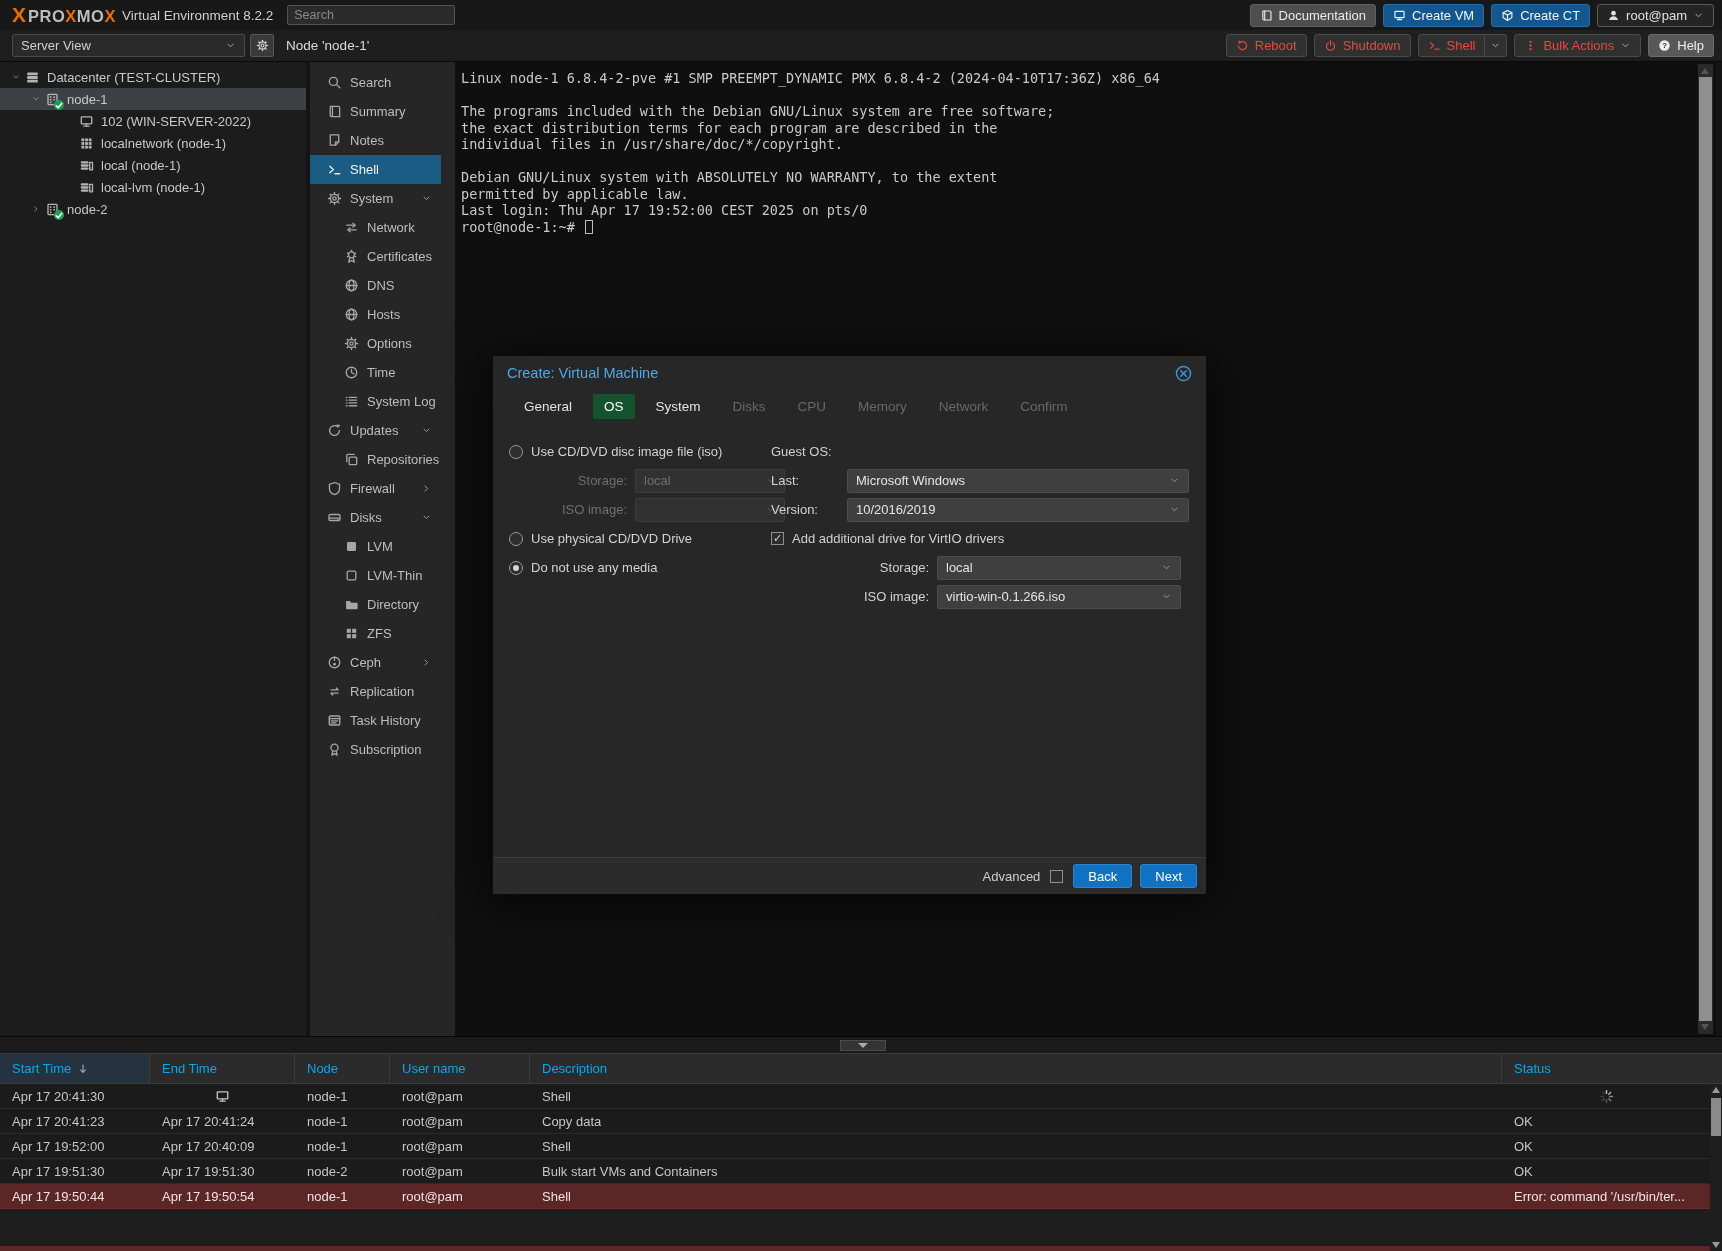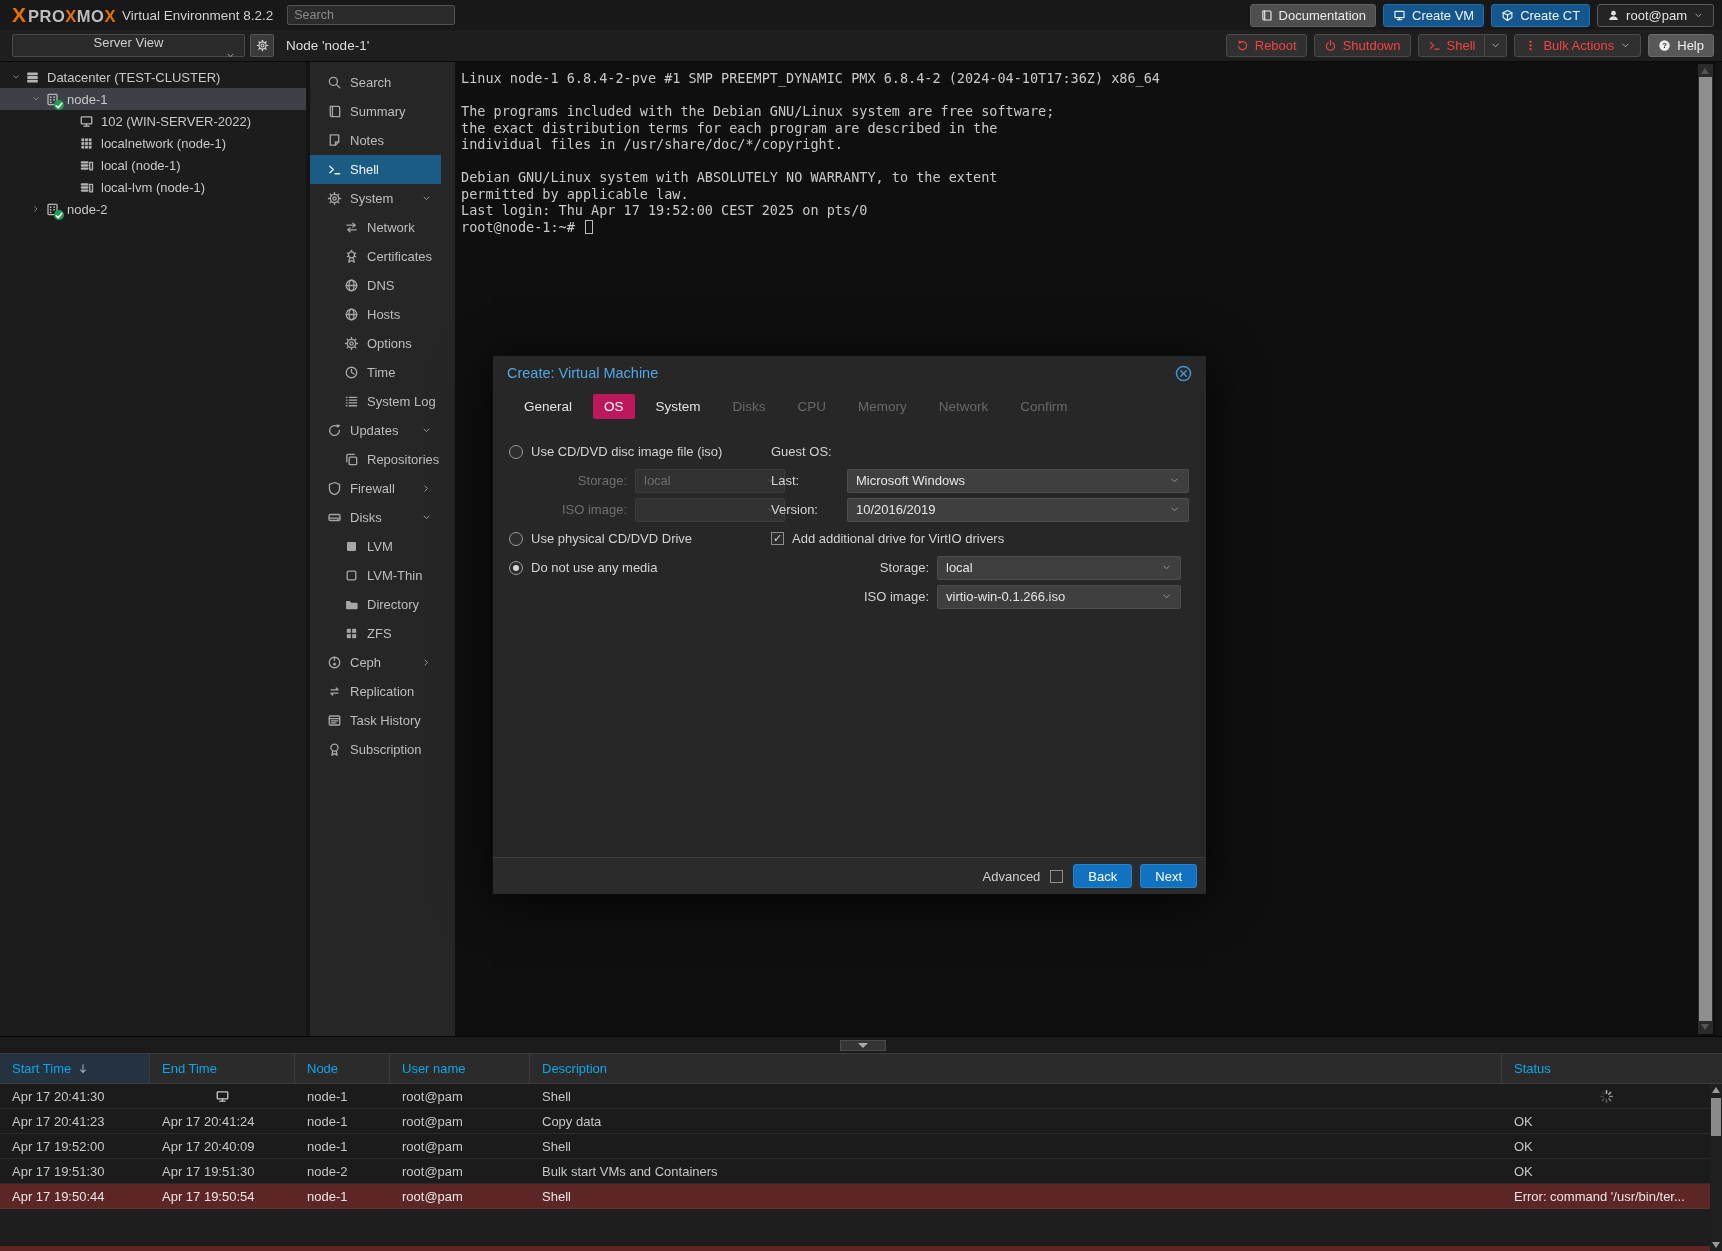--- a/index.html
+++ b/index.html
@@ -26,21 +26,21 @@
   .btn-user  { background:#242424; border:1px solid #5a5a5a; color:#e0e0e0; }
   .btn-dark  { background:#303030; border:1px solid #4b4b4b; color:#ef4444; }
   .btn-help  { background:#585858; border:1px solid #6b6b6b; color:#efefef; }
   .topbar .btn { margin-left:7px; }
   .chev { width:11px; height:11px; display:inline-flex; color:#aeaeae; }
 
   
   .toolbar { height:32px; background:#1e1e1e; border-bottom:1px solid #0a0a0a; display:flex; align-items:center;
     padding:0 8px; flex:none; }
   .view-select { width:233px; height:23px; background:#2a2a2a; border:1px solid #4a4a4a; border-radius:2px;
-    display:flex; align-items:center; padding:0 8px; color:#cfcfcf; margin-left:4px;flex-direction:column; }
+    display:flex; align-items:center; padding:0 8px; color:#cfcfcf; margin-left:4px; }
   .view-select .chev { margin-left:auto; }
   .gear-btn { width:24px; height:23px; margin-left:5px; background:#3a3a3a; border:1px solid #565656;
     border-radius:2px; display:flex; align-items:center; justify-content:center; color:#cfcfcf; }
   .gear-btn .icon { width:13px; height:13px; }
   .node-title { margin-left:12px; font-size:13.5px; color:#dcdcdc; }
   .toolbar .btn { margin-left:7px; }
   .split-btn { display:inline-flex; margin-left:7px; }
   .split-btn .btn { margin-left:0; border-radius:3px 0 0 3px; }
   .split-btn .btn-arrow { width:22px; height:23px; background:#303030; border:1px solid #4b4b4b; border-left:none;
     border-radius:0 3px 3px 0; display:flex; align-items:center; justify-content:center; }
@@ -112,21 +112,21 @@
   .task-scroll .arr-up { border-bottom-color:#9a9a9a; left:2px; top:3px; }
   .task-scroll .arr-dn { border-top-color:#9a9a9a; left:2px; bottom:3px; }
 
   
   .dialog { position:absolute; left:492px; top:355px; width:715px; height:540px; background:#272727;
     border:1px solid #0c0c0c; box-shadow:0 6px 45px rgba(0,0,0,.75); z-index:40; }
   .dlg-title { height:34px; display:flex; align-items:center; padding:0 14px; color:#51a7e5; font-size:14.5px; }
   .dlg-close { margin-left:auto; width:17px; height:17px; color:#3d95d4; }
   .dlg-tabs { height:33px; display:flex; align-items:center; padding-left:20px; gap:10px; }
   .dtab { padding:5px 11px; font-size:13.5px; color:#e2e2e2; border-radius:2px; }
-  .dtab.active { background:#be185d; color:#ffffff; }
+  .dtab.active { background:#14532d; color:#ffffff; }
   .dtab.disabled { color:#686868; }
   .dlg-body { position:absolute; top:67px; left:0; right:0; bottom:37px; }
   .fcol-l { position:absolute; left:16px; top:14px; width:300px; }
   .fcol-r { position:absolute; left:278px; top:14px; right:25px; }
   .frow { height:29px; display:flex; align-items:center; }
   .radio { width:14px; height:14px; border:1px solid #9a9a9a; border-radius:50%; flex:none; margin-right:8px;
     display:flex; align-items:center; justify-content:center; background:#2d2d2d; }
   .radio .dot { width:6px; height:6px; border-radius:50%; background:#d6d6d6; display:none; }
   .radio.on .dot { display:block; }
   .cbox { width:13px; height:13px; border:1px solid #8f8f8f; background:#2d2d2d; flex:none; margin-right:8px;

